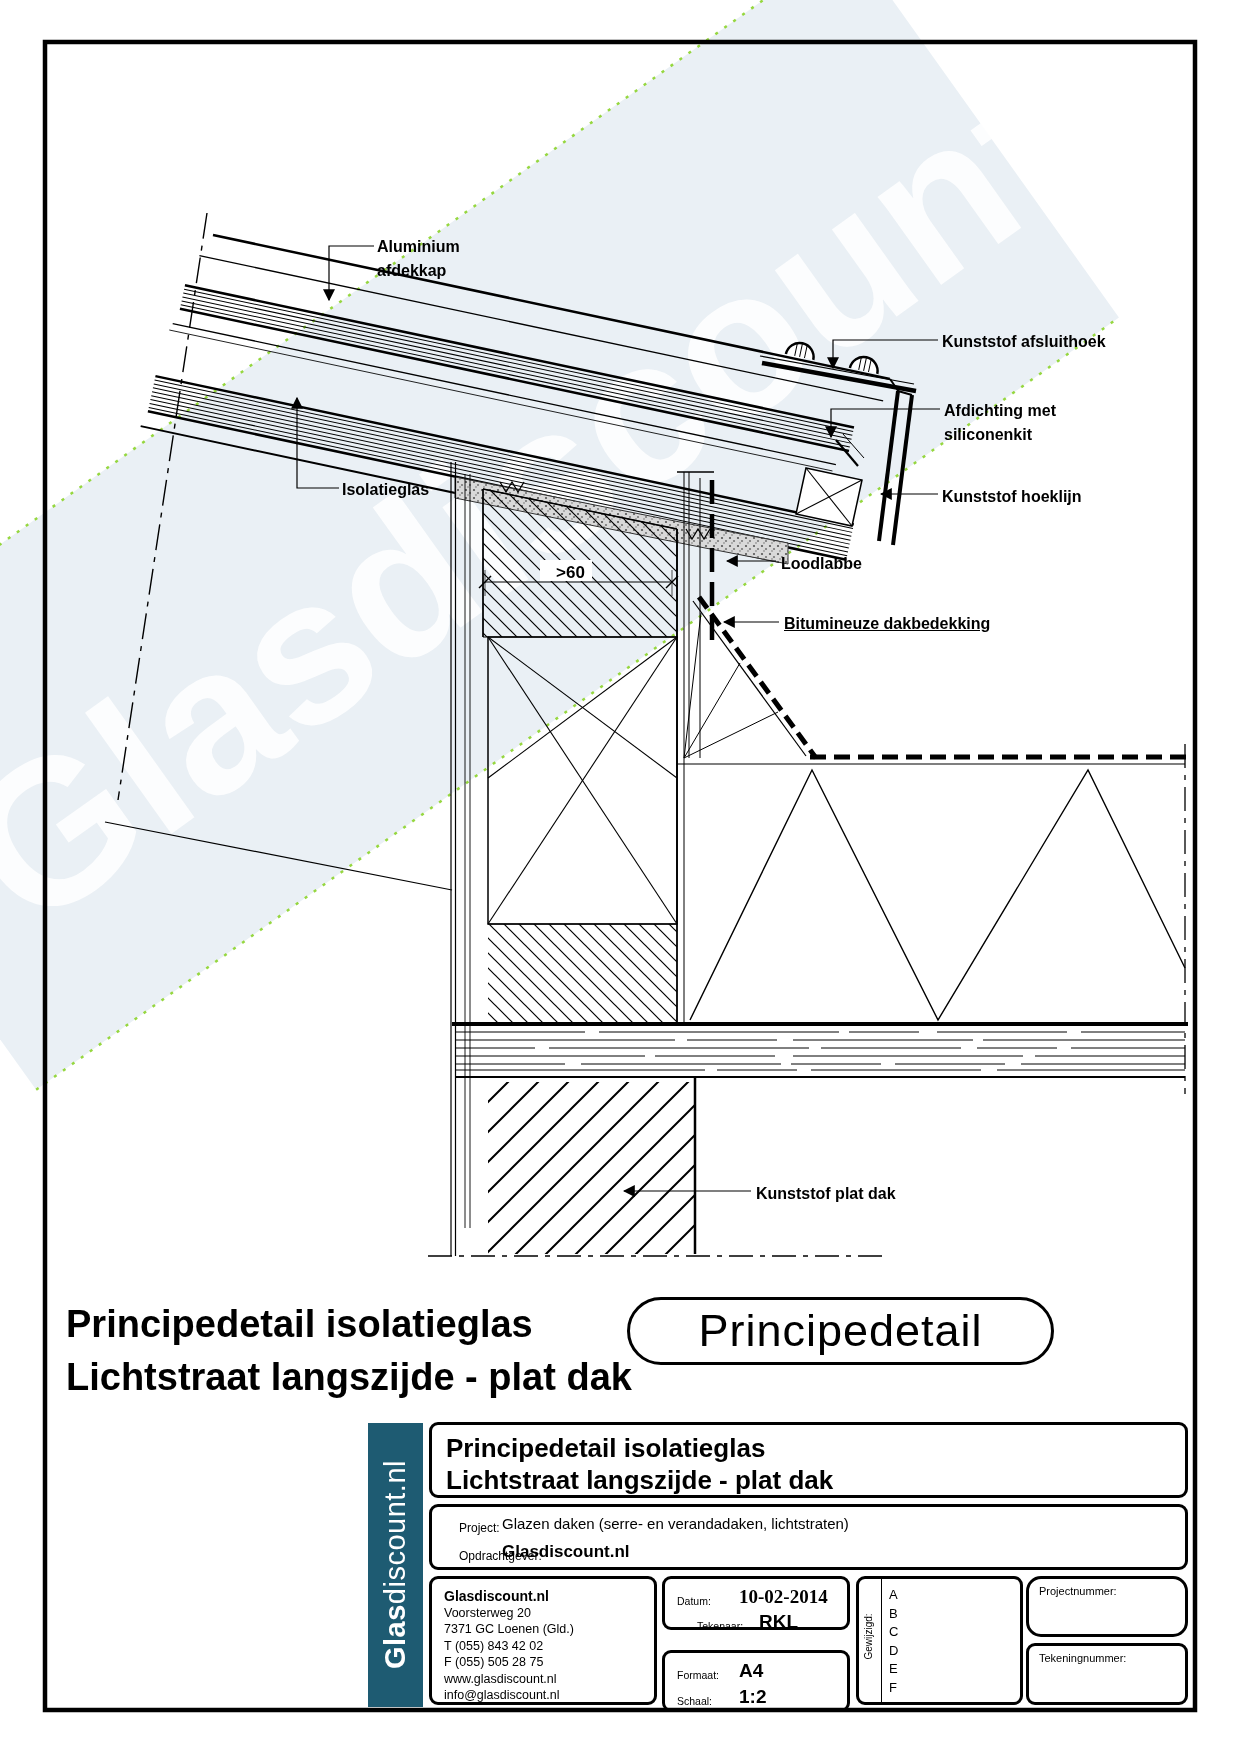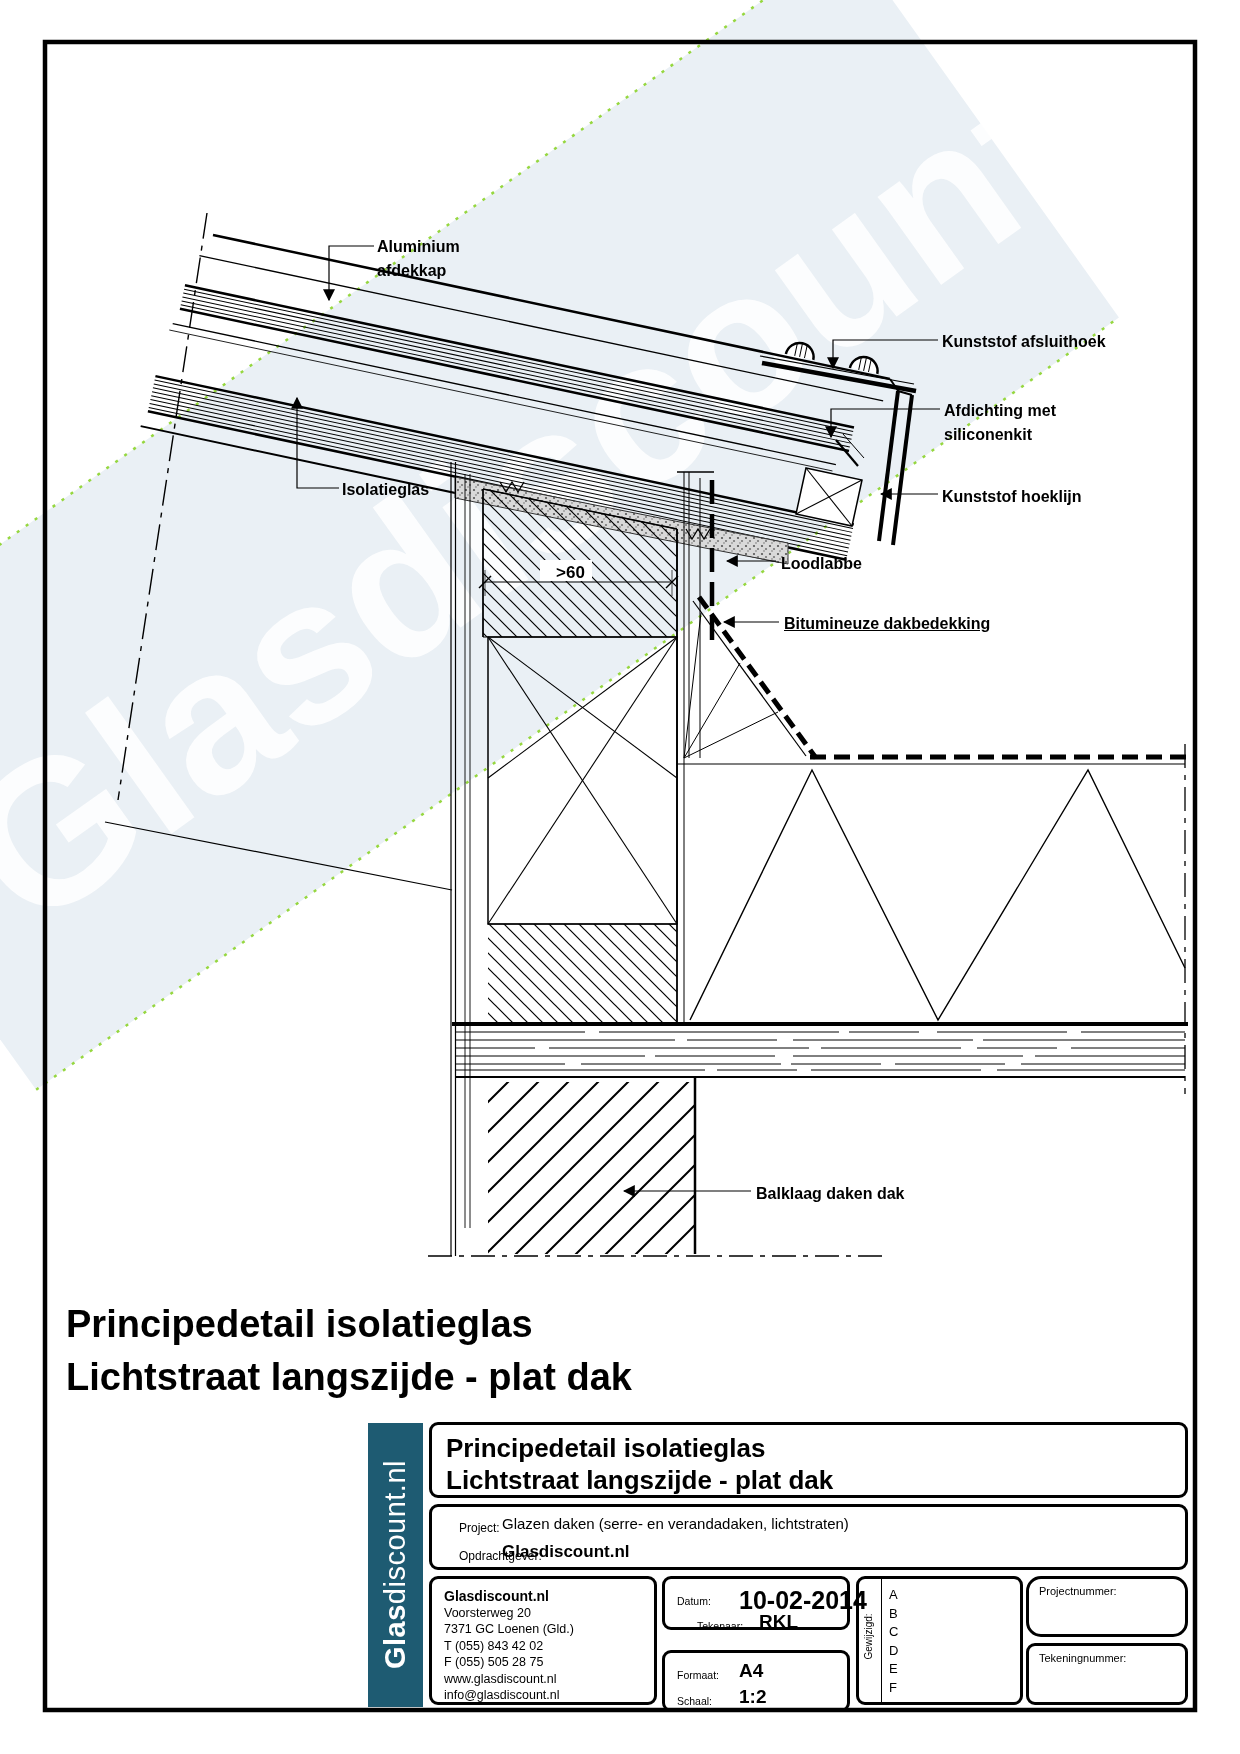--- a/index.html
+++ b/index.html
@@ -196,25 +196,28 @@
 
 <div class="dlabel" style="left:377px;top:235px;">Aluminium
 afdekkap</div>
 <div class="dlabel" style="left:942px;top:330px;">Kunststof afsluithoek</div>
 <div class="dlabel" style="left:944px;top:399px;">Afdichting met
 siliconenkit</div>
 <div class="dlabel" style="left:942px;top:485px;">Kunststof hoeklijn</div>
 <div class="dlabel" style="left:342px;top:478px;">Isolatieglas</div>
 <div class="dlabel" style="left:781px;top:552px;">Loodlabbe</div>
 <div class="dlabel" style="left:784px;top:612px;text-decoration:underline;">Bitumineuze dakbedekking</div>
-<div class="dlabel" style="left:756px;top:1182px;">Balklaag daken dak</div>
+<div class="dlabel" style="left:756px;top:1182px;">Kunststof plat dak</div>
 
 <div class="bigtitle">
   <div>Principedetail isolatieglas</div>
   <div>Lichtstraat langszijde - plat dak</div>
+</div>
+<div class="stamp">
+  <span>Principedetail</span>
 </div>
 
 <div class="banner" style="background:#1E5B72;">
   <div class="vtext"><b>Glas</b><span>discount.nl</span></div>
 </div>
 
 <div class="box" style="left:429px;top:1422px;width:759px;height:76px;">
   <div class="tb-title">
     <div>Principedetail isolatieglas</div>
     <div>Lichtstraat langszijde - plat dak</div>
@@ -238,21 +241,21 @@
   <div>7371 GC  Loenen (Gld.)</div>
   <div>T (055) 843 42 02</div>
   <div>F (055) 505 28 75</div>
   <div>www.glasdiscount.nl</div>
   <div>info@glasdiscount.nl</div>
 </div>
 
 <div class="box" style="left:662px;top:1576px;width:188px;height:54px;">
   <div class="tb-row" style="top:12px;">
     <span class="tb-lab2">Datum:</span>
-    <span style="position:absolute;left:62px;top:-5px;font-size:25px;font-weight:700;">10-02-2014</span>
+    <span style="position:absolute;left:62px;top:-5px;font-size:19px;font-weight:700;font-family:Liberation Serif, serif;">10-02-2014</span>
   </div>
   <div class="tb-row" style="top:37px;margin-left:20px;">
     <span class="tb-lab2">Tekenaar:</span>
     <span style="position:absolute;left:62px;top:-5px;font-size:19px;font-weight:700;">RKL</span>
   </div>
 </div>
 
 <div class="box" style="left:662px;top:1643px;width:188px;height:62px;margin-top:7px;">
   <div class="tb-row" style="top:12px;">
     <span class="tb-lab2">Formaat:</span>

